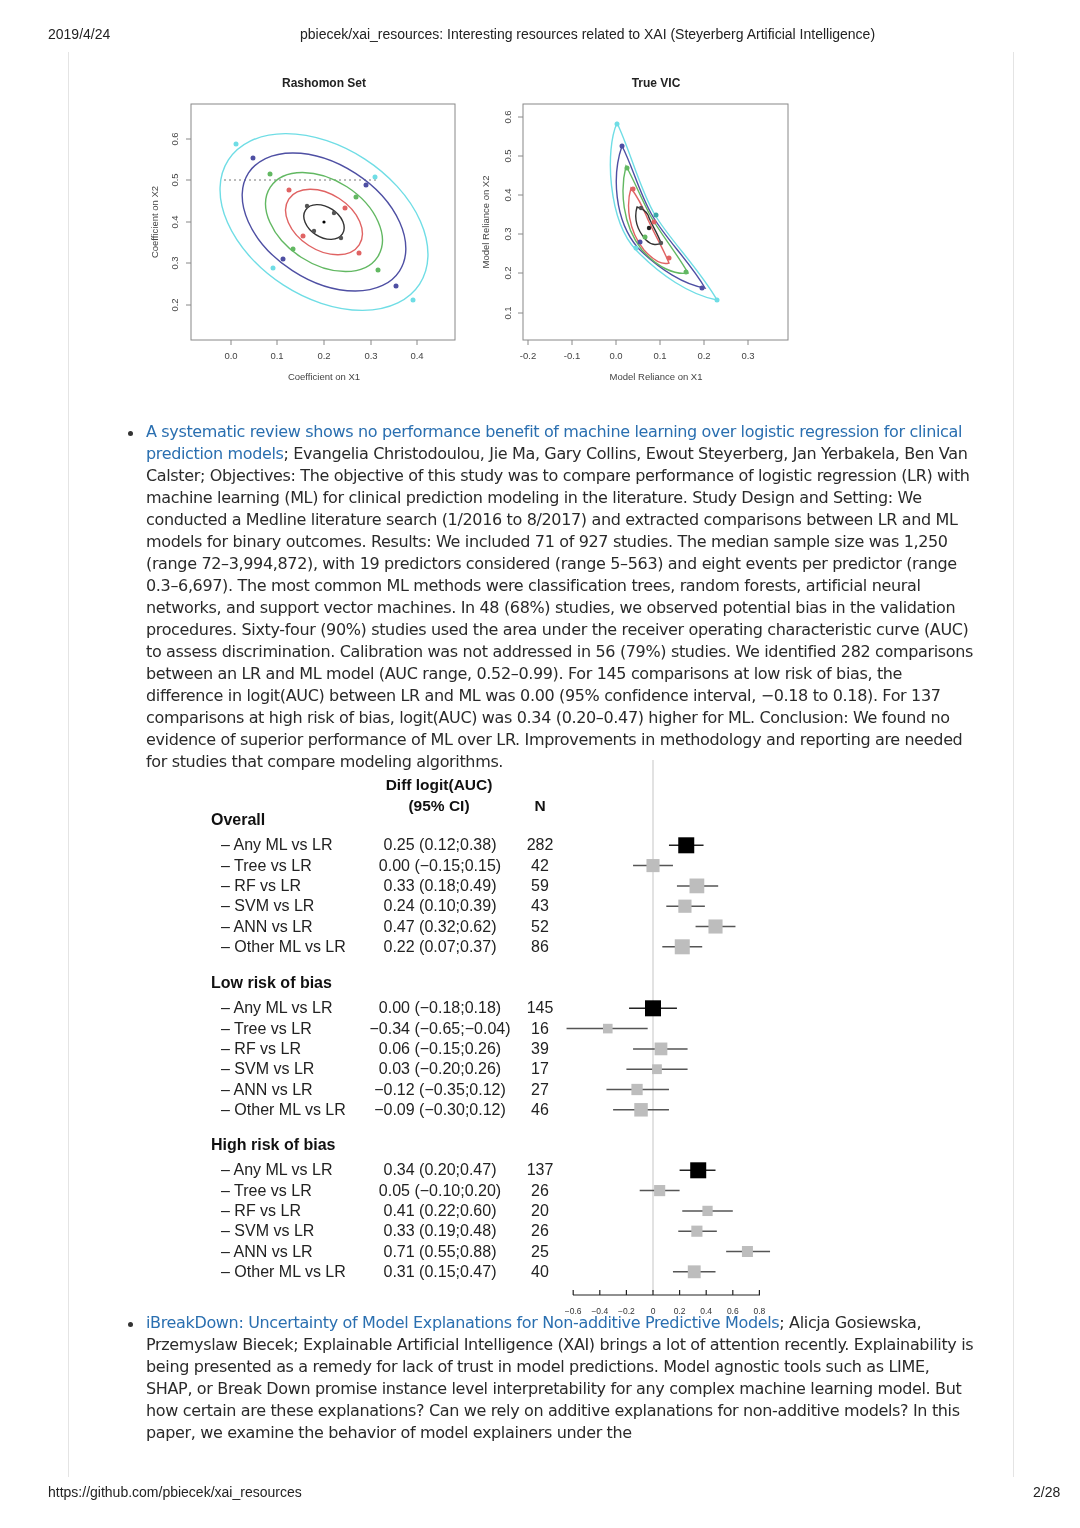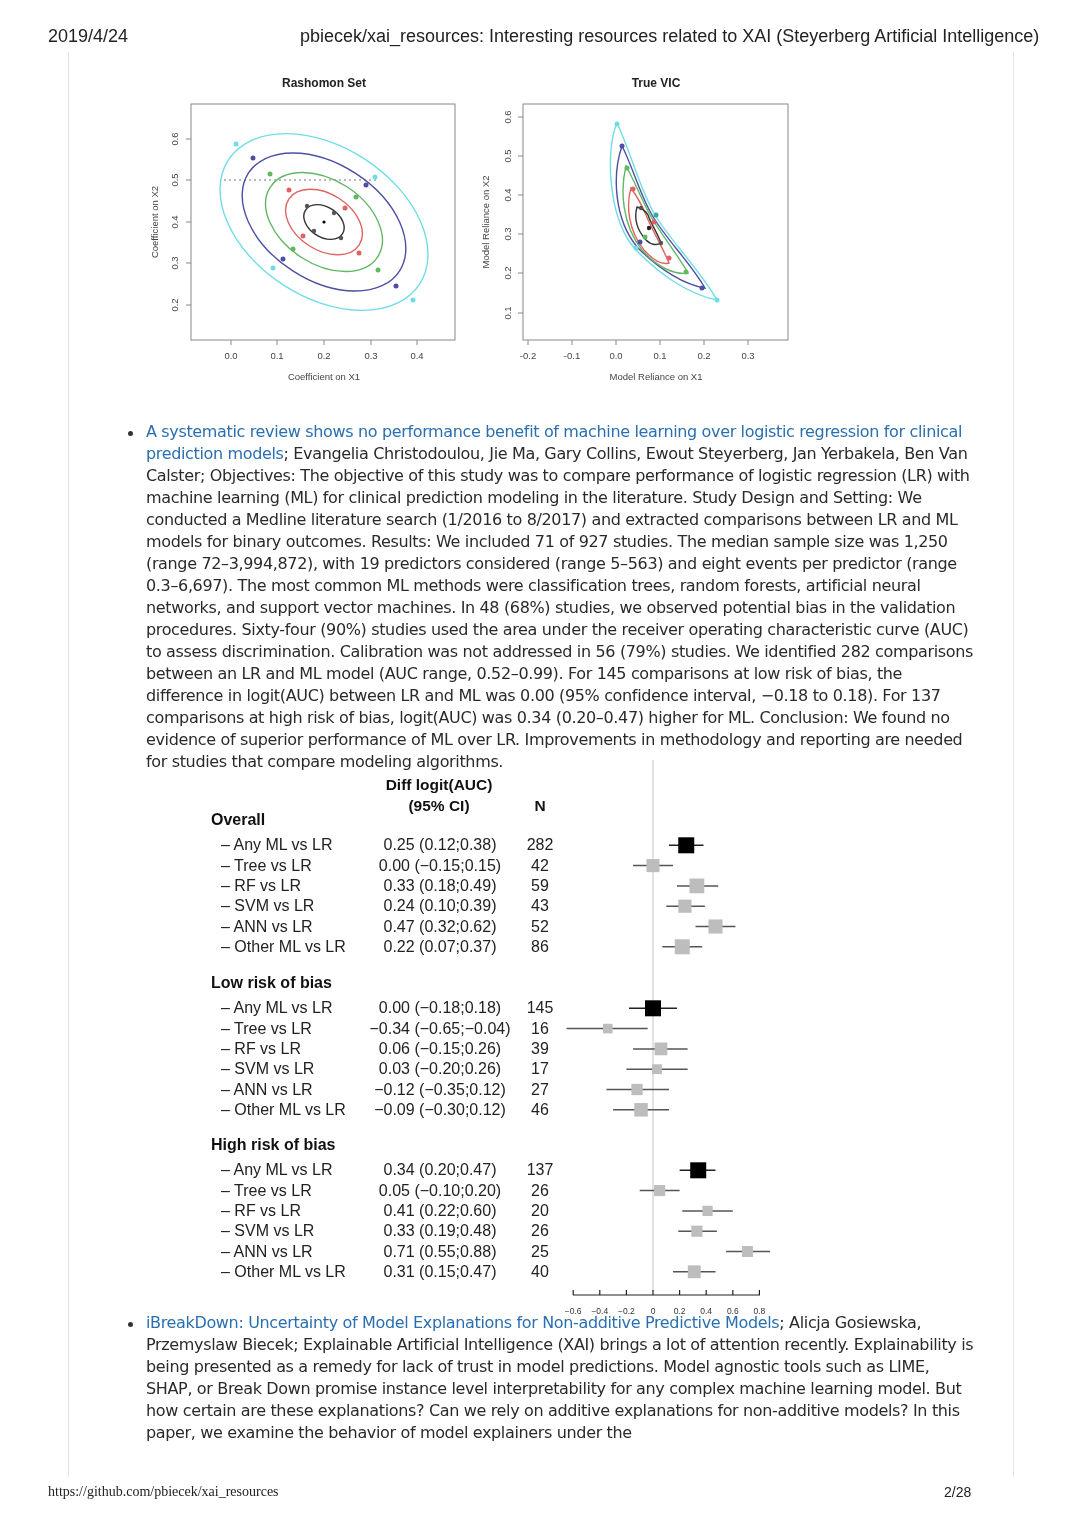--- a/index.html
+++ b/index.html
@@ -1,23 +1,23 @@
 <!DOCTYPE html>
 <html><head>
 <meta charset="utf-8">
 <style>
   html, body { margin: 0; padding: 0; background: #ffffff; }
   body { width: 1080px; height: 1528px; position: relative; overflow: hidden;
          font-family: "Liberation Sans", sans-serif; color: #222; }
-  .hdr { position: absolute; top: 26px; font-size: 18px; color: #222; }
+  .hdr { position: absolute; top: 26px; font-size: 14px; color: #222; }
   .hdr-date { left: 48px; }
   .hdr-title { left: 300px; }
   .ftr { position: absolute; top: 1484px; font-size: 14px; color: #222; }
-  .ftr-url { left: 48px; font-family: Liberation Serif, serif; }
-  .ftr-page { left: 944px; }
+  .ftr-url { left: 48px; }
+  .ftr-page { left: 1033px; }
   .vborder { position: absolute; top: 52px; height: 1425px; width: 1px; background: #e4e4e4; }
   .vb-left { left: 68px; }
   .vb-right { left: 1013px; }
 
   svg text { font-family: "Liberation Sans", sans-serif; }
 
   .list { position: absolute; left: 120px; width: 860px; font-family: "DejaVu Sans", sans-serif;
           font-size: 16px; line-height: 22px; color: #2a2a2a; letter-spacing: -0.35px; }
   .list .bullet { position: absolute; left: 8px; top: 10px; width: 5px; height: 5px; border-radius: 50%; background: #333; }
   .list .body { margin-left: 26px; }

